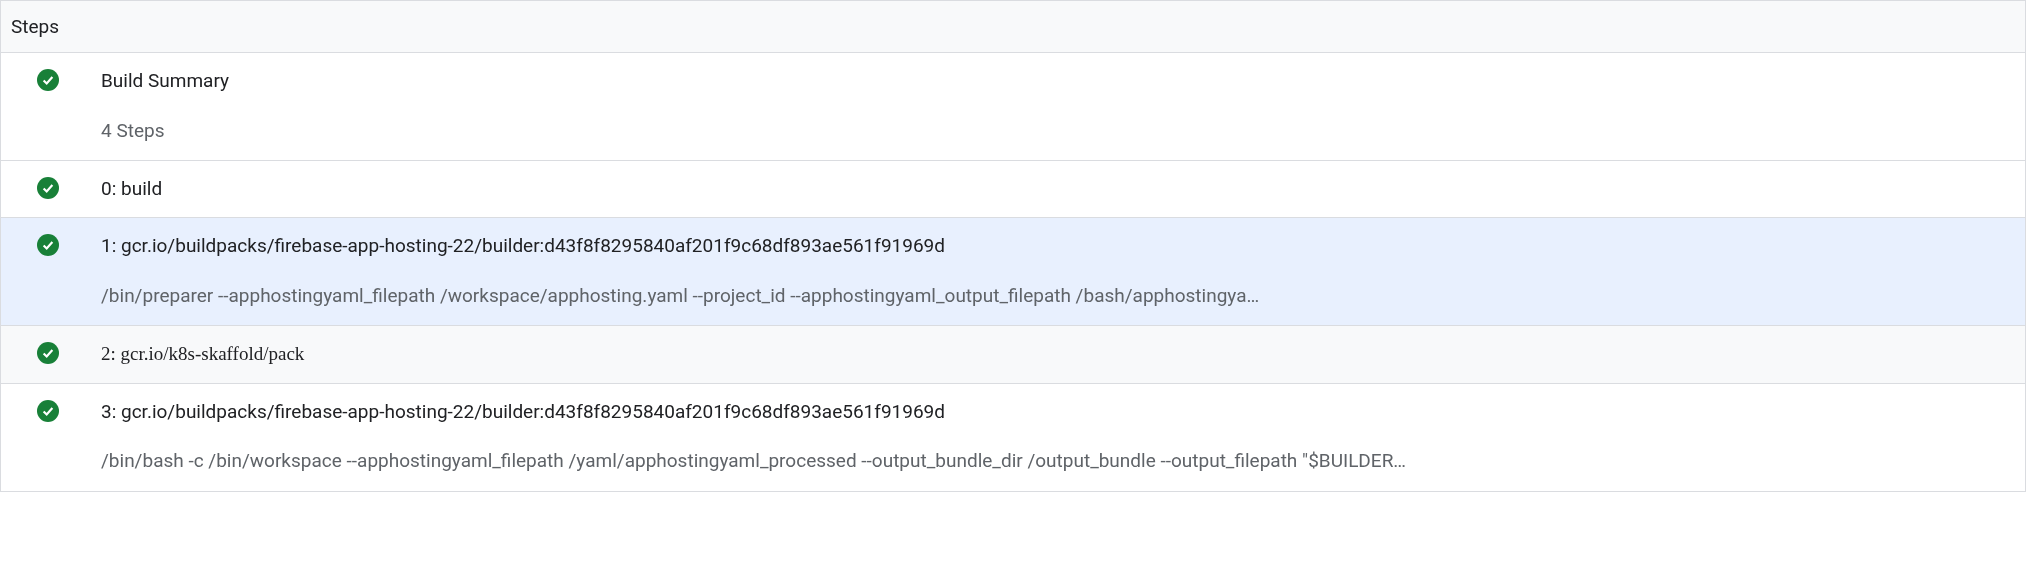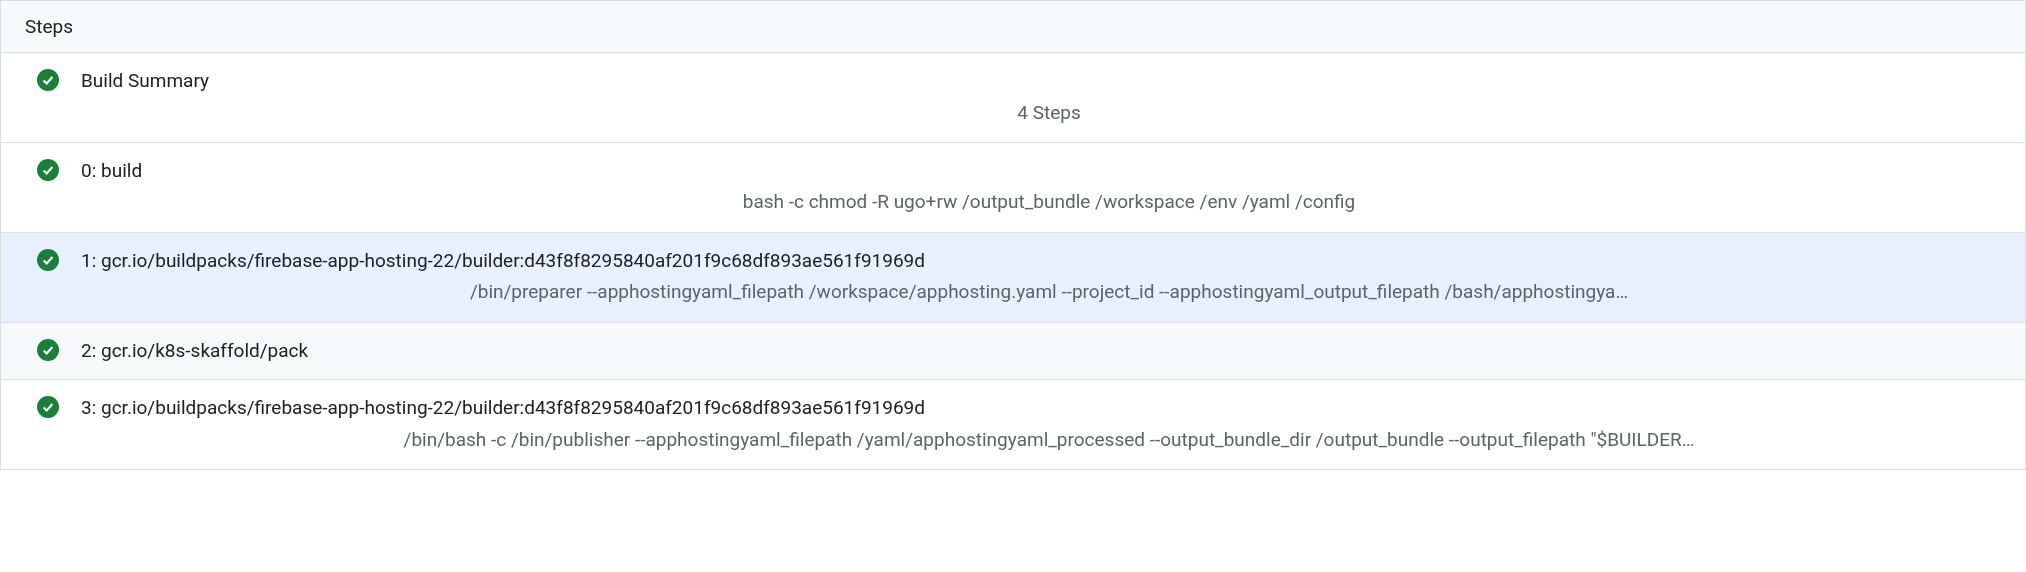--- a/index.html
+++ b/index.html
@@ -12,36 +12,38 @@
     font-size: 18px;
     background: #fff;
     color: #202124;
     width: 2026px;
   }
   .container {
     border: 1px solid #dadce0;
     border-top: none;
   }
   .header {
-    padding: 14px 24px;
+    padding: 14px 10px;
     border-top: 1px solid #dadce0;
     border-bottom: 1px solid #dadce0;
     background: #f8f9fa;
     font-size: 19px;
     color: #202124;
   }
   .row {
     display: flex;
     align-items: flex-start;
     padding: 14px 8px 14px 36px;
     border-bottom: 1px solid #dadce0;
     background: #fff;
+    gap: 20px;
   }
   .row.alt {
     background: #f8f9fa;
+    font-family: Liberation Serif, serif;
   }
   .row.selected {
     background: #e8f0fe;
   }
   .row:last-child {
     border-bottom: none;
   }
   .status-col {
     flex: 0 0 44px;
     display: flex;
@@ -74,25 +76,24 @@
     color: #202124;
     line-height: 1.5;
     white-space: nowrap;
     overflow: hidden;
     text-overflow: ellipsis;
   }
   .step-sub {
     font-size: 19px;
     color: #5f6368;
     line-height: 1.6;
-    margin-top: 2px;
+    margin-top: 20px;
     white-space: nowrap;
     overflow: hidden;
     text-overflow: ellipsis;
-    text-align: center;
   }
 </style>
 </head>
 <body>
 
 <div class="container">
   <div class="header">
     <span>Steps</span>
   </div>
 
@@ -114,21 +115,20 @@
       <div class="row">
         <div class="status-col">
           <span class="check-icon">
             <svg viewBox="0 0 16 16">
               <polyline points="3,8.5 6.5,12 13,4.5"></polyline>
             </svg>
           </span>
         </div>
         <div class="content-col">
           <div class="step-title">0: build</div>
-          <div class="step-sub">bash -c chmod -R ugo+rw /output_bundle /workspace /env /yaml /config</div>
         </div>
       </div>
       <div class="row selected">
         <div class="status-col">
           <span class="check-icon">
             <svg viewBox="0 0 16 16">
               <polyline points="3,8.5 6.5,12 13,4.5"></polyline>
             </svg>
           </span>
         </div>
@@ -152,17 +152,17 @@
       <div class="row">
         <div class="status-col">
           <span class="check-icon">
             <svg viewBox="0 0 16 16">
               <polyline points="3,8.5 6.5,12 13,4.5"></polyline>
             </svg>
           </span>
         </div>
         <div class="content-col">
           <div class="step-title">3: gcr.io/buildpacks/firebase-app-hosting-22/builder:d43f8f8295840af201f9c68df893ae561f91969d</div>
-          <div class="step-sub">/bin/bash -c /bin/publisher --apphostingyaml_filepath /yaml/apphostingyaml_processed --output_bundle_dir /output_bundle --output_filepath "$BUILDER…</div>
+          <div class="step-sub">/bin/bash -c /bin/workspace --apphostingyaml_filepath /yaml/apphostingyaml_processed --output_bundle_dir /output_bundle --output_filepath "$BUILDER…</div>
         </div>
       </div>
     </div>
 </div>
 
 </body></html>

